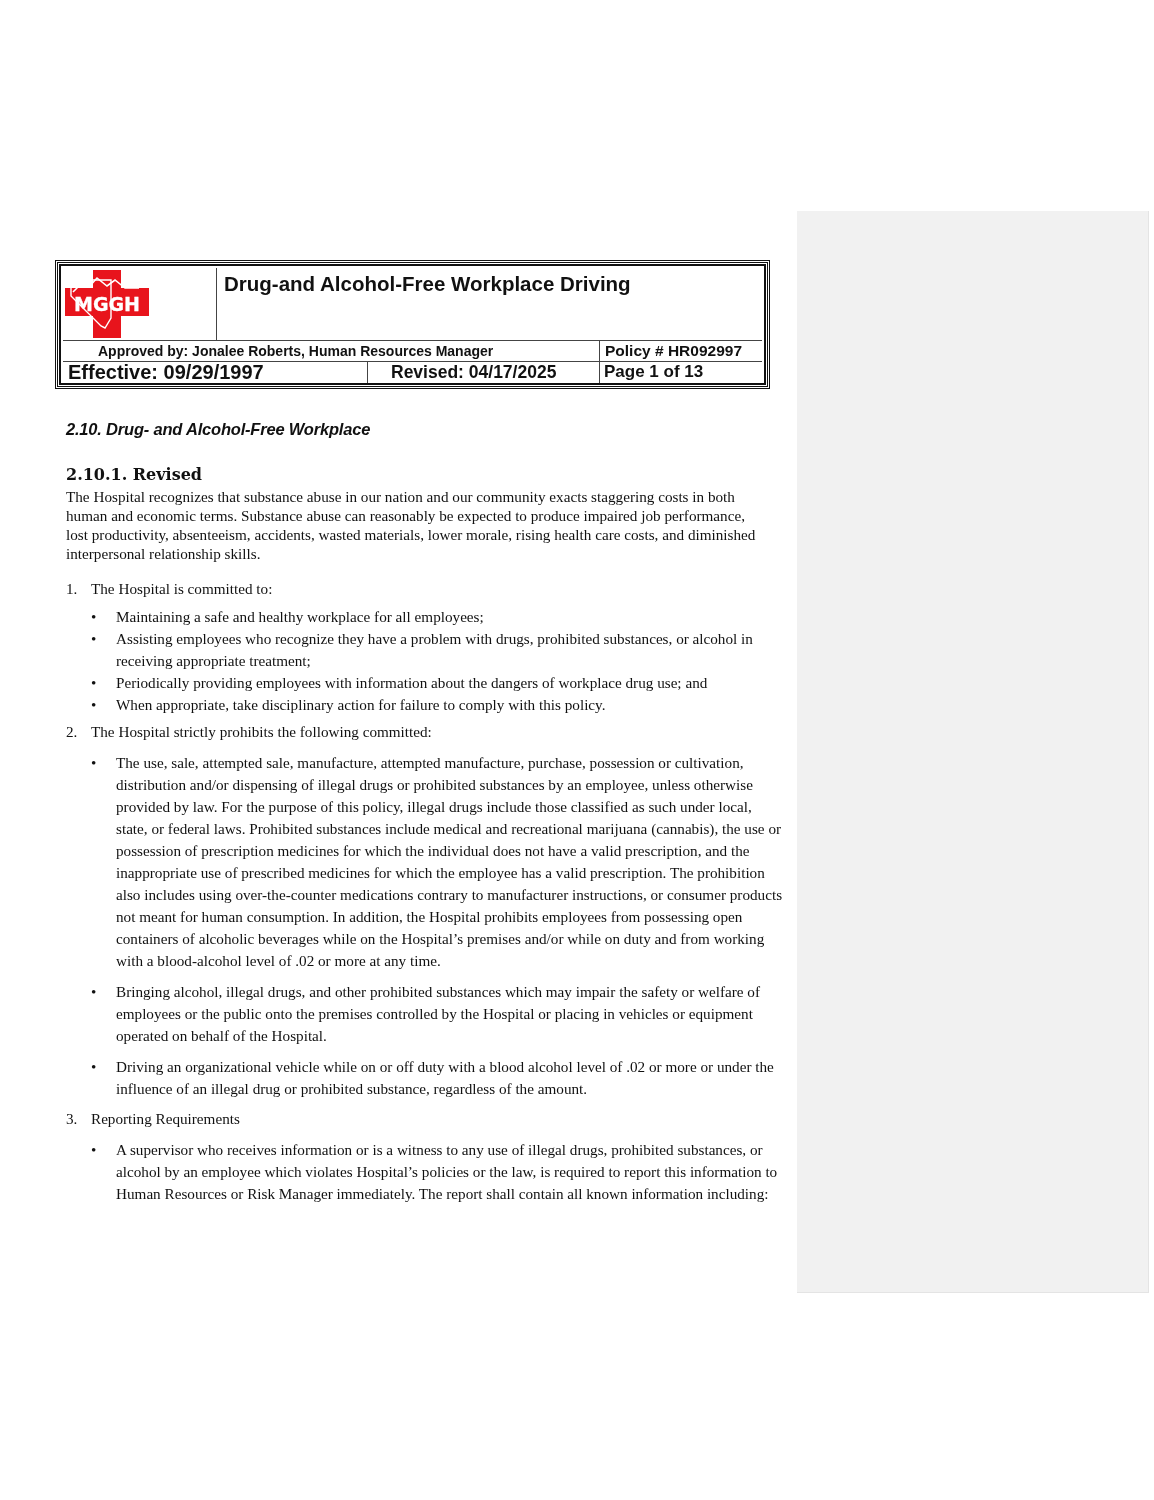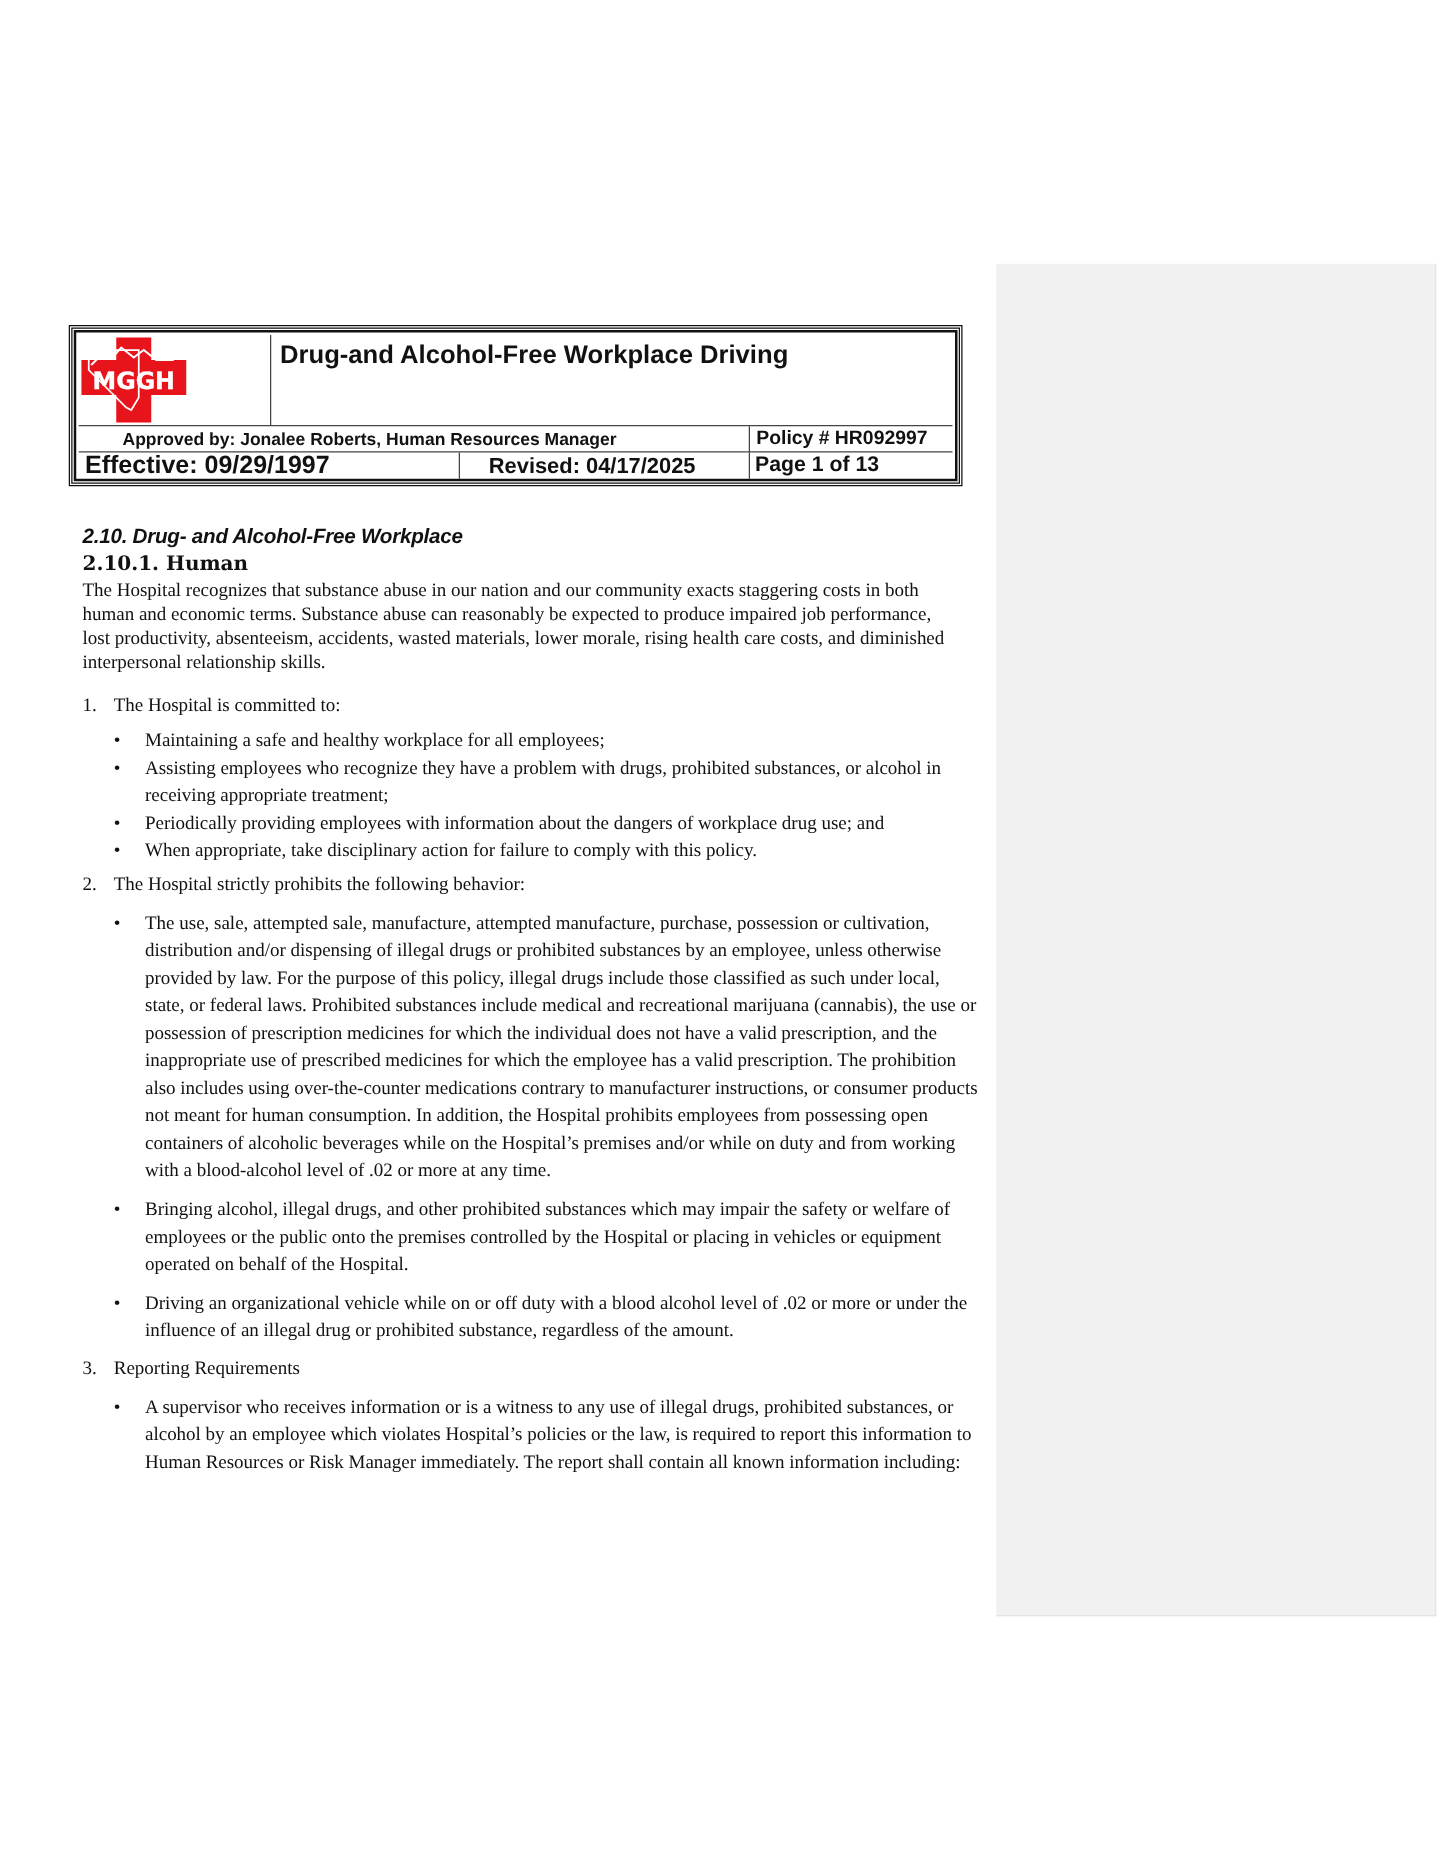--- a/index.html
+++ b/index.html
@@ -89,21 +89,21 @@
       position: absolute;
       left: 66px;
       top: 420px;
       width: 720px;
     }
     .sec-title {
       font-family: "Liberation Sans", sans-serif;
       font-style: italic;
       font-weight: bold;
       font-size: 16.5px;
-      margin: 0 0 2px 0;
+      margin: 0 0 26px 0;
       letter-spacing: -0.2px;
     }
     .sub-title {
       font-family: "DejaVu Serif", serif;
       font-weight: bold;
       font-size: 16px;
       margin: 0 0 3px 0;
     }
     .para {
       font-size: 15.2px;
@@ -171,37 +171,37 @@
     <div class="row-effective">
       <div class="cell effective-text">Effective:  09/29/1997</div>
       <div class="cell revised-text">Revised: 04/17/2025</div>
       <div class="cell page-no">Page 1 of 13</div>
     </div>
   </div>
 </div>
 
 <div class="doc">
   <div class="sec-title">2.10.  Drug- and Alcohol-Free Workplace</div>
-  <div class="sub-title">2.10.1. Human</div>
+  <div class="sub-title">2.10.1. Revised</div>
   <p class="para">The Hospital recognizes that substance abuse in our nation and our community exacts staggering costs in both human and economic terms.  Substance abuse can reasonably be expected to produce impaired job performance, lost productivity, absenteeism, accidents, wasted materials, lower morale, rising health care costs, and diminished interpersonal relationship skills.</p>
 
   <div class="num-item">
     <span class="num">1.</span>
     <span>The Hospital is committed to:</span>
   </div>
   <ul class="bullets">
     <li><span class="dot">•</span><span>Maintaining a safe and healthy workplace for all employees;</span></li>
     <li><span class="dot">•</span><span>Assisting employees who recognize they have a problem with drugs, prohibited substances, or alcohol in receiving appropriate treatment;</span></li>
     <li><span class="dot">•</span><span>Periodically providing employees with information about the dangers of workplace drug use; and</span></li>
     <li><span class="dot">•</span><span>When appropriate, take disciplinary action for failure to comply with this policy.</span></li>
   </ul>
 
   <div class="num-item" style="margin-bottom:11px;">
     <span class="num">2.</span>
-    <span>The Hospital strictly prohibits the following behavior:</span>
+    <span>The Hospital strictly prohibits the following committed:</span>
   </div>
   <ul class="bullets spaced">
     <li><span class="dot">•</span><span>The use, sale, attempted sale, manufacture, attempted manufacture, purchase, possession or cultivation, distribution and/or dispensing of illegal drugs or prohibited substances by an employee, unless otherwise provided by law.  For the purpose of this policy, illegal drugs include those classified as such under local, state, or federal laws.  Prohibited substances include medical and recreational marijuana (cannabis), the use or possession of prescription medicines for which the individual does not have a valid prescription, and the inappropriate use of prescribed medicines for which the employee has a valid prescription.  The prohibition also includes using over-the-counter medications contrary to manufacturer instructions, or consumer products not meant for human consumption.  In addition, the Hospital prohibits employees from possessing open containers of alcoholic beverages while on the Hospital’s premises and/or while on duty and from working with a blood-alcohol level of .02 or more at any time.</span></li>
     <li><span class="dot">•</span><span>Bringing alcohol, illegal drugs, and other prohibited substances which may impair the safety or welfare of employees or the public onto the premises controlled by the Hospital or placing in vehicles or equipment operated on behalf of the Hospital.</span></li>
     <li><span class="dot">•</span><span>Driving an organizational vehicle while on or off duty with a blood alcohol level of .02 or more or under the influence of an illegal drug or prohibited substance, regardless of the amount.</span></li>
   </ul>
 
   <div class="num-item" style="margin-bottom:11px;">
     <span class="num">3.</span>
     <span>Reporting Requirements</span>

